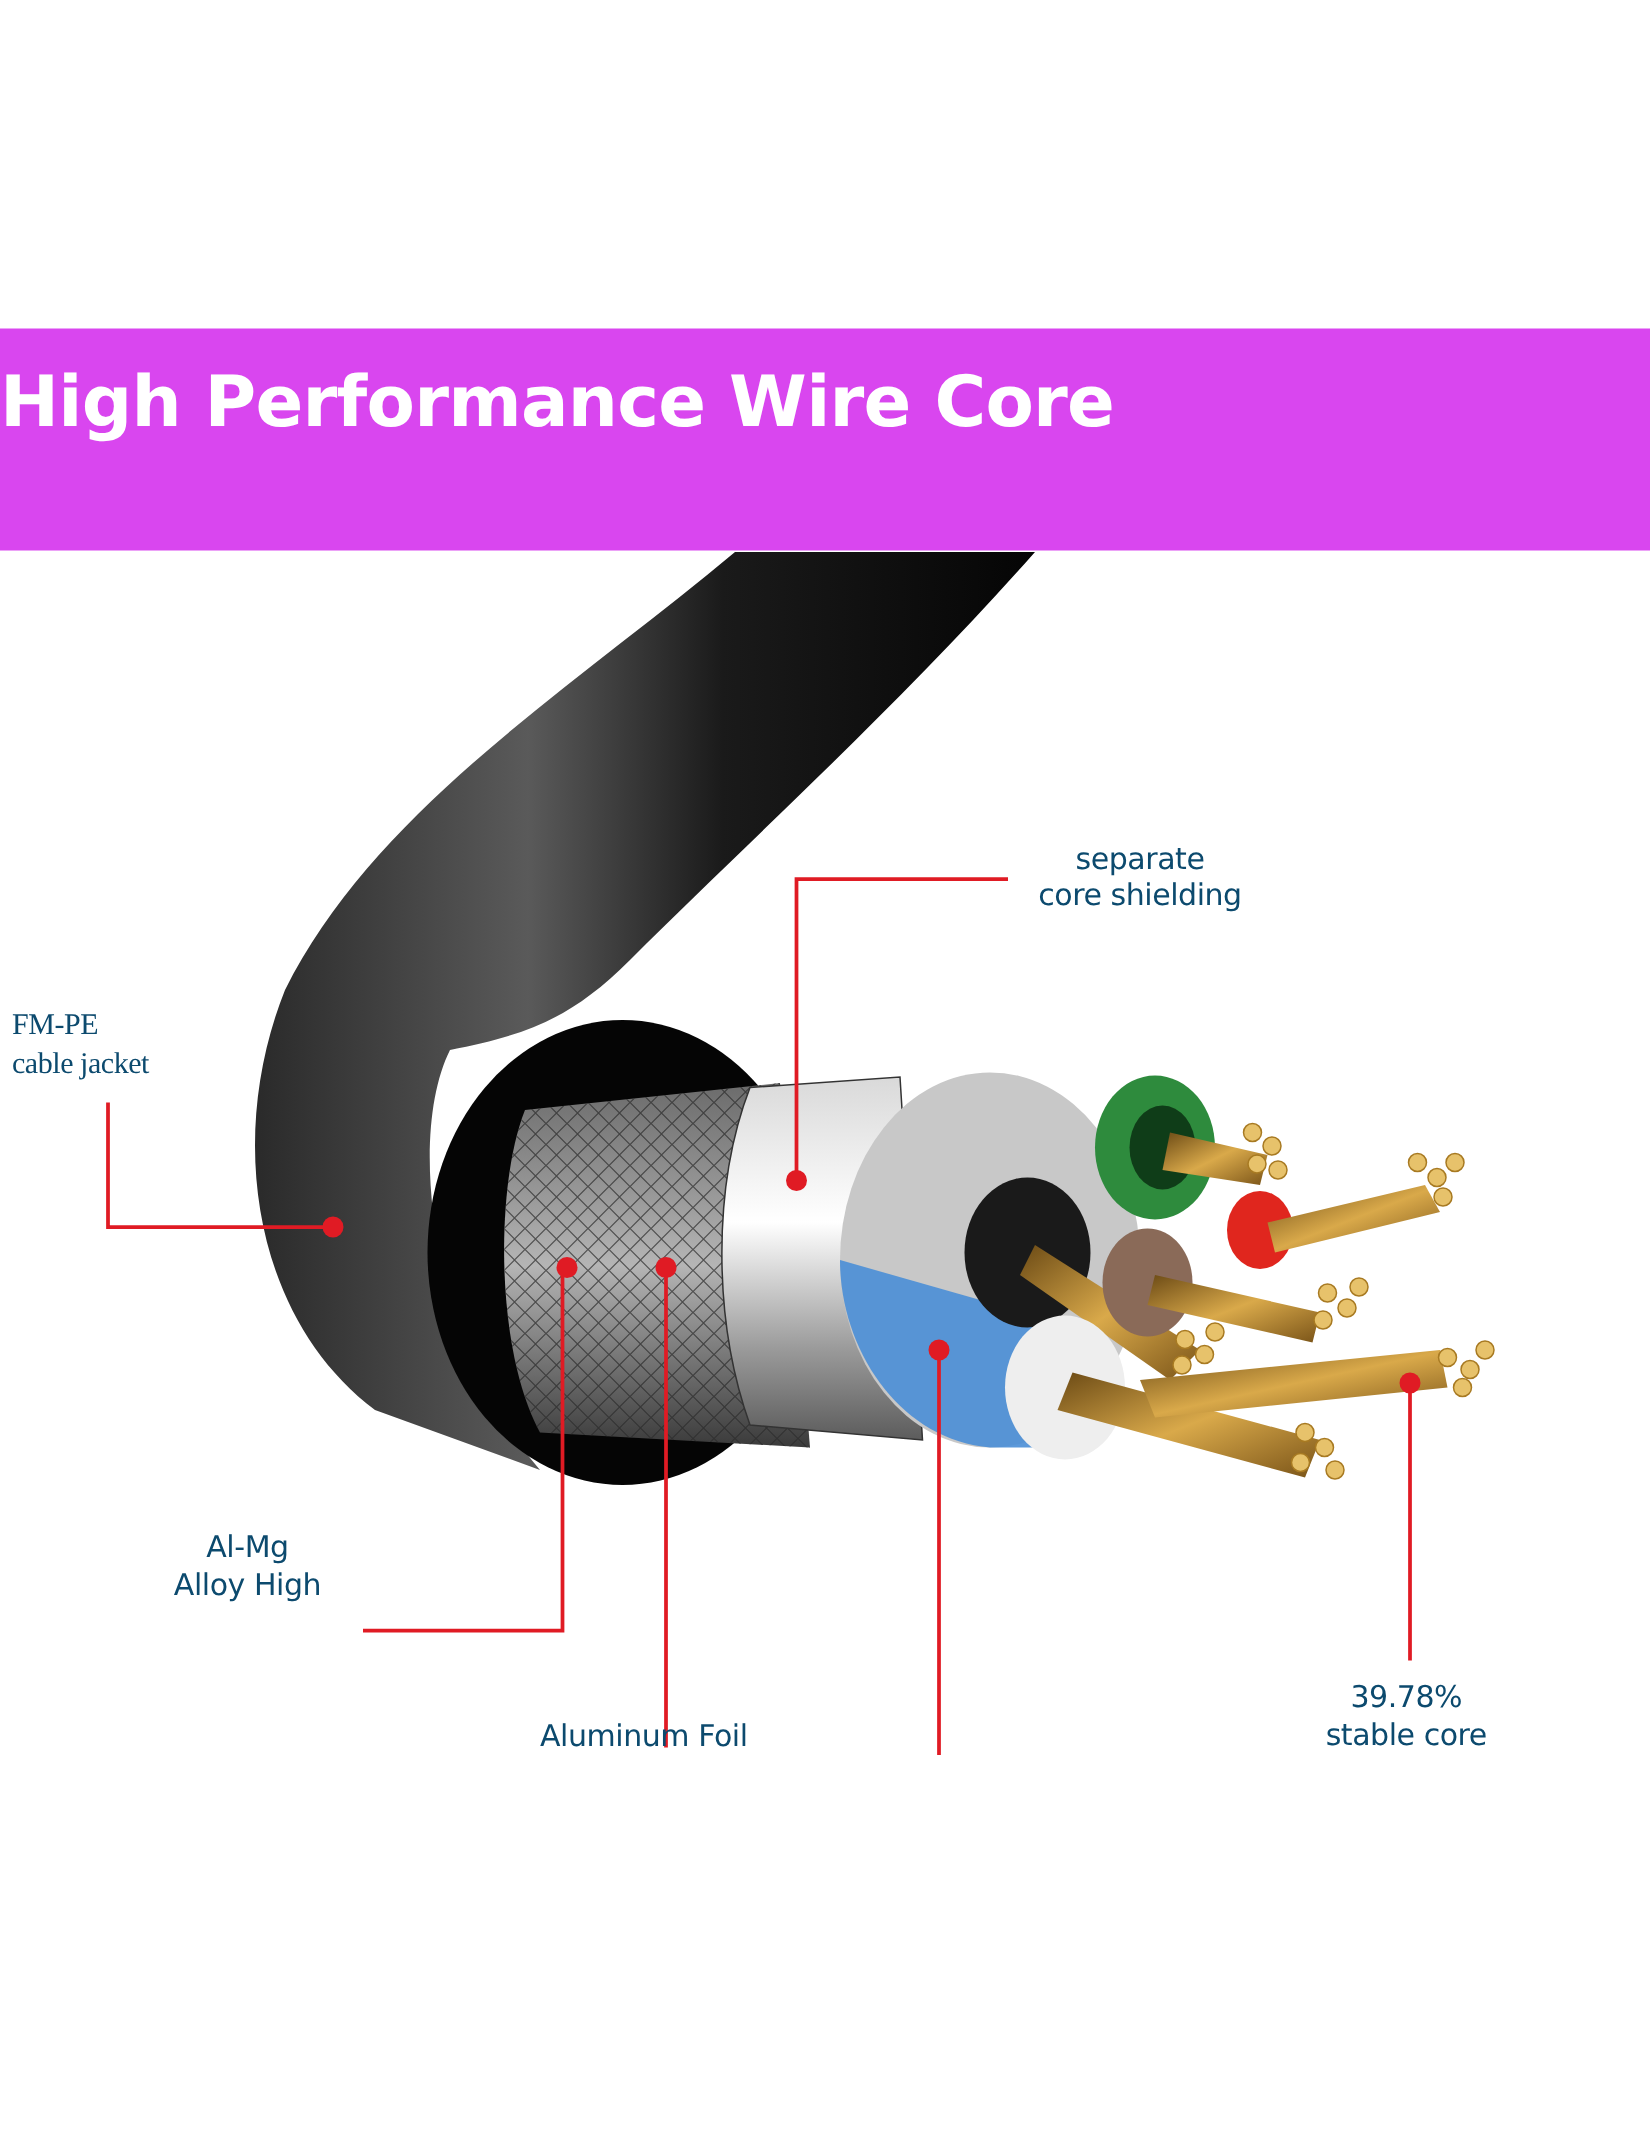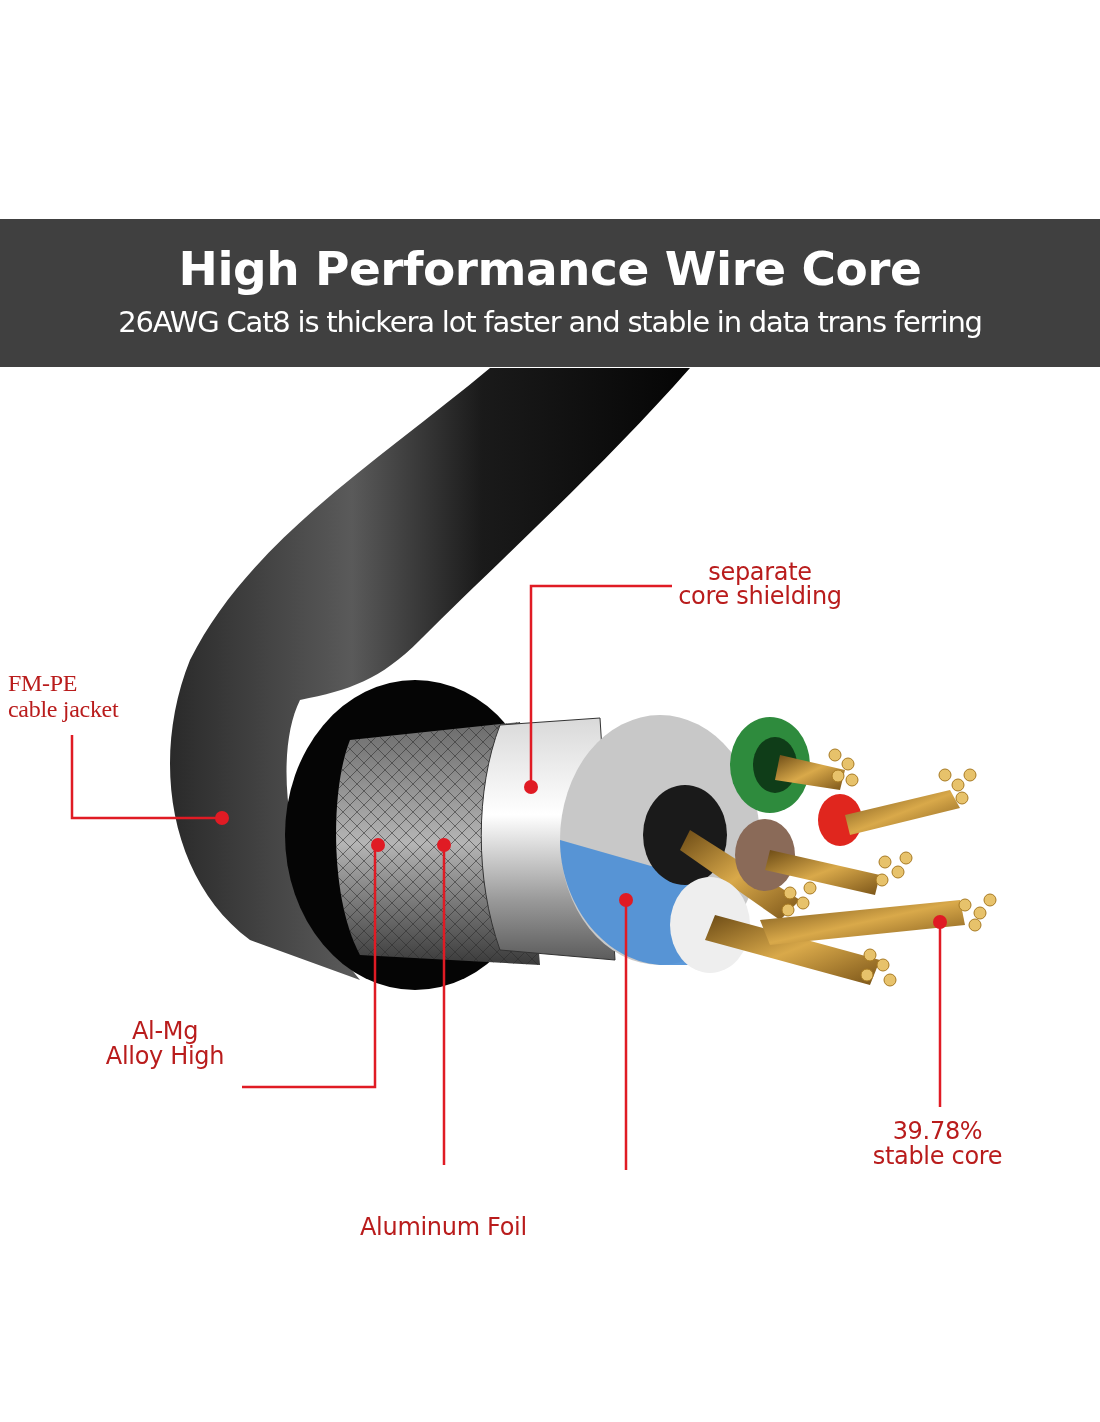--- a/index.html
+++ b/index.html
@@ -1,34 +1,33 @@
 <!DOCTYPE html>
 <html><head>
 <meta charset="utf-8">
 <style>
   html, body { margin: 0; padding: 0; background: #ffffff; }
   body { width: 1100px; height: 1422px; position: relative; overflow: hidden;
          font-family: "DejaVu Sans", "Liberation Sans", sans-serif; }
   .banner { position: absolute; left: 0; top: 219px; width: 1100px; height: 148px;
-            background: #404040; color: #fff; text-align: center; }
+            background: #d946ef; color: #fff; }
   .banner-title { position: absolute; left: 0; right: 0; top: 22px; font-size: 47px;
                   font-weight: bold; letter-spacing: -0.5px; }
   .banner-sub { position: absolute; left: 0; right: 0; top: 86px; font-size: 29px;
                 letter-spacing: -1.2px; }
   svg.art { position: absolute; left: 0; top: 0; }
-  .label { position: absolute; color: #b91c1c; font-size: 24px; line-height: 26px;
+  .label { position: absolute; color: #0c4a6e; font-size: 20px; line-height: 26px;
            letter-spacing: -0.3px; }
   .center { text-align: center; }
 </style>
 </head>
 <body>
 
 <div class="banner">
   <div class="banner-title">High Performance Wire Core</div>
-  <div class="banner-sub">26AWG Cat8 is thickera lot faster and stable in data trans ferring</div>
 </div>
 
 <svg class="art" width="1100" height="1422" viewBox="0 0 1100 1422">
   <defs>
     <linearGradient id="jacketGrad" x1="0" y1="0" x2="1" y2="0">
       <stop offset="0" stop-color="#2a2a2a"></stop>
       <stop offset="0.35" stop-color="#5a5a5a"></stop>
       <stop offset="0.6" stop-color="#1a1a1a"></stop>
       <stop offset="1" stop-color="#050505"></stop>
     </linearGradient>
@@ -143,20 +142,20 @@
 <div class="label center" style="left:660px; top:560px; width:200px; line-height:24px;">
   <div>separate</div>
   <div>core shielding</div>
 </div>
 
 <div class="label center" style="left:85px; top:1019px; width:160px; line-height:25px;">
   <div>Al-Mg</div>
   <div>Alloy High</div>
 </div>
 
-<div class="label" style="left:360px; top:1214px;">
+<div class="label" style="left:360px; top:1144px;">
   <div>Aluminum Foil</div>
 </div>
 
 <div class="label center" style="left:850px; top:1119px; width:175px; line-height:25px;">
   <div>39.78%</div>
   <div>stable core</div>
 </div>
 
 </body></html>

